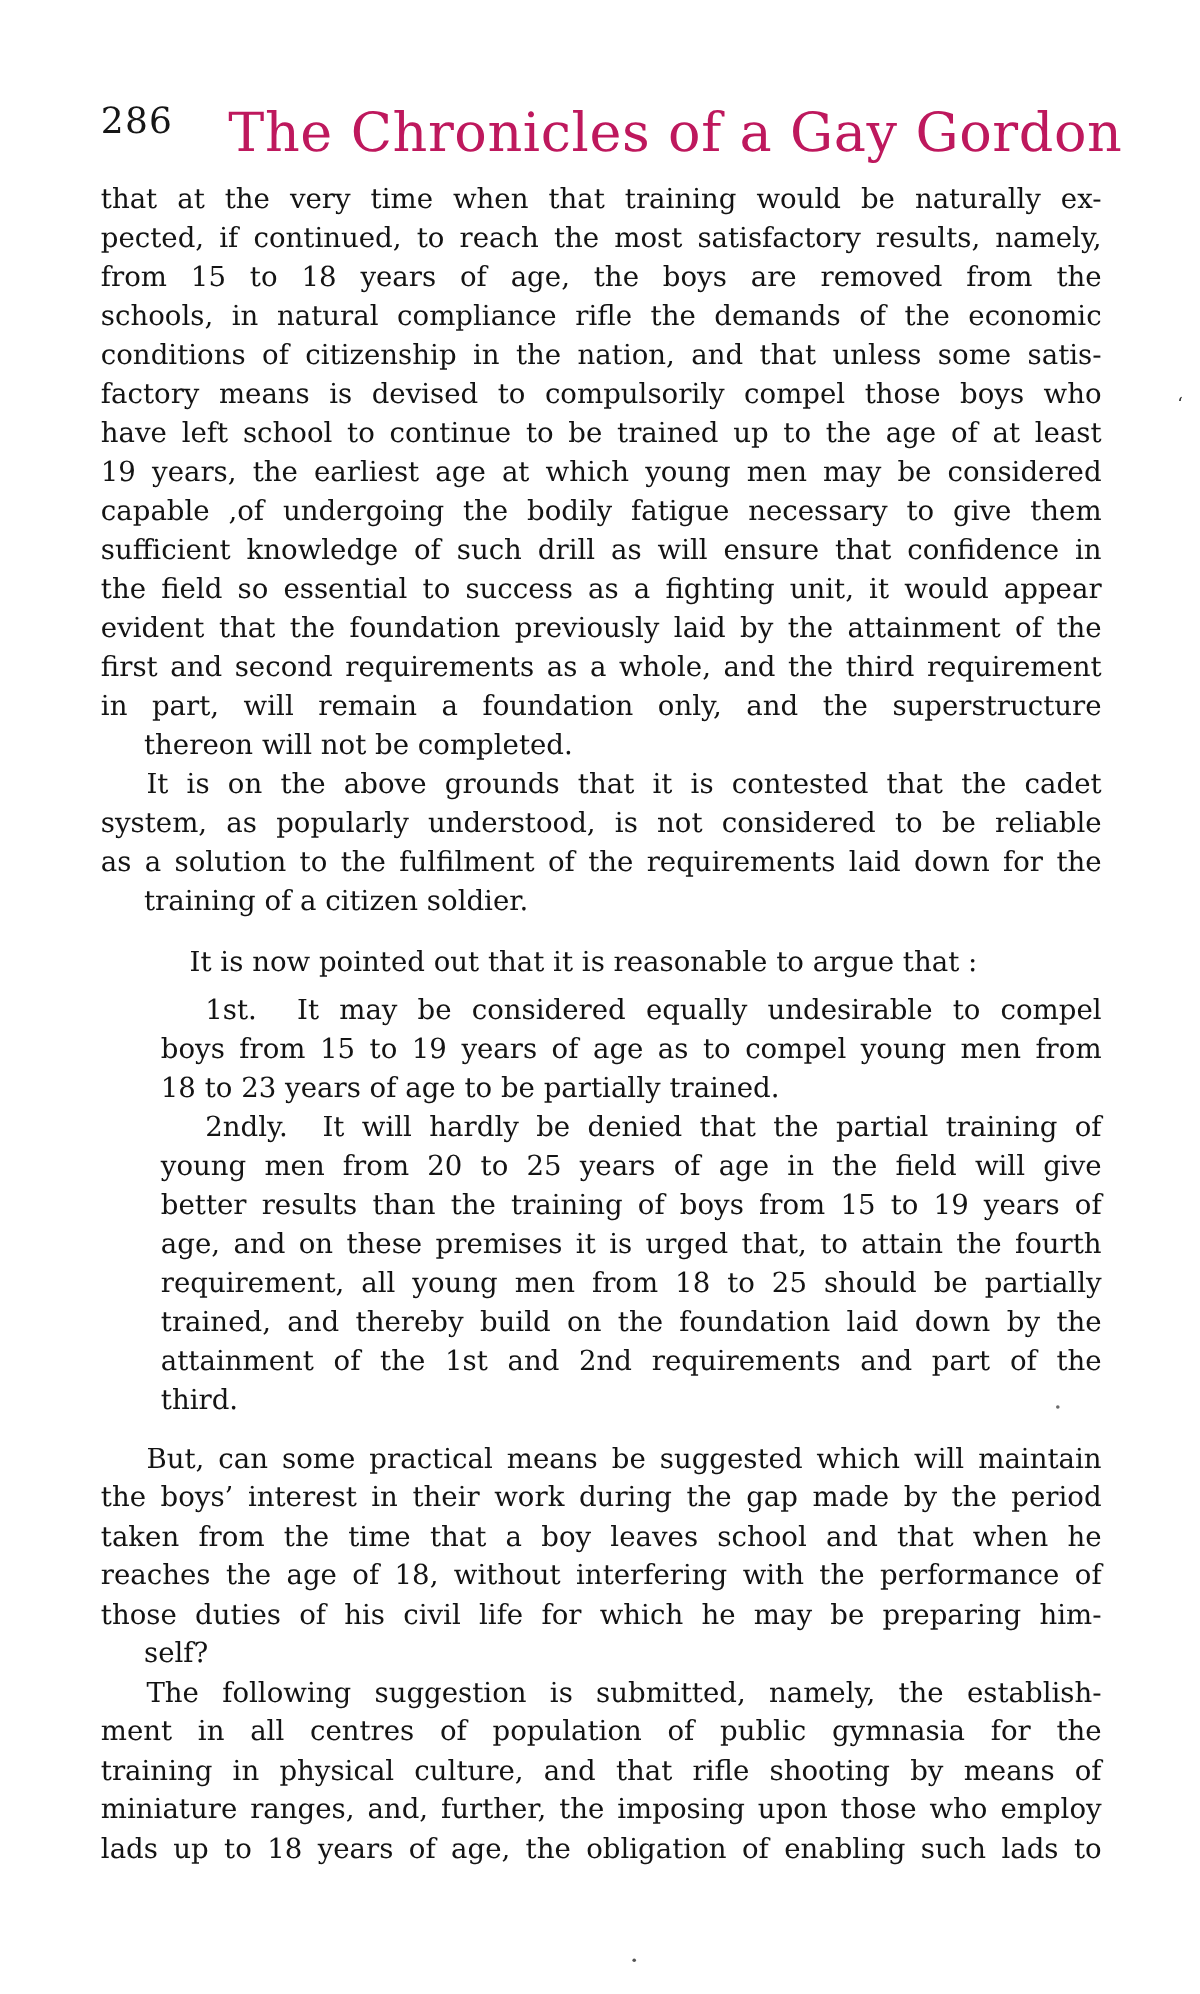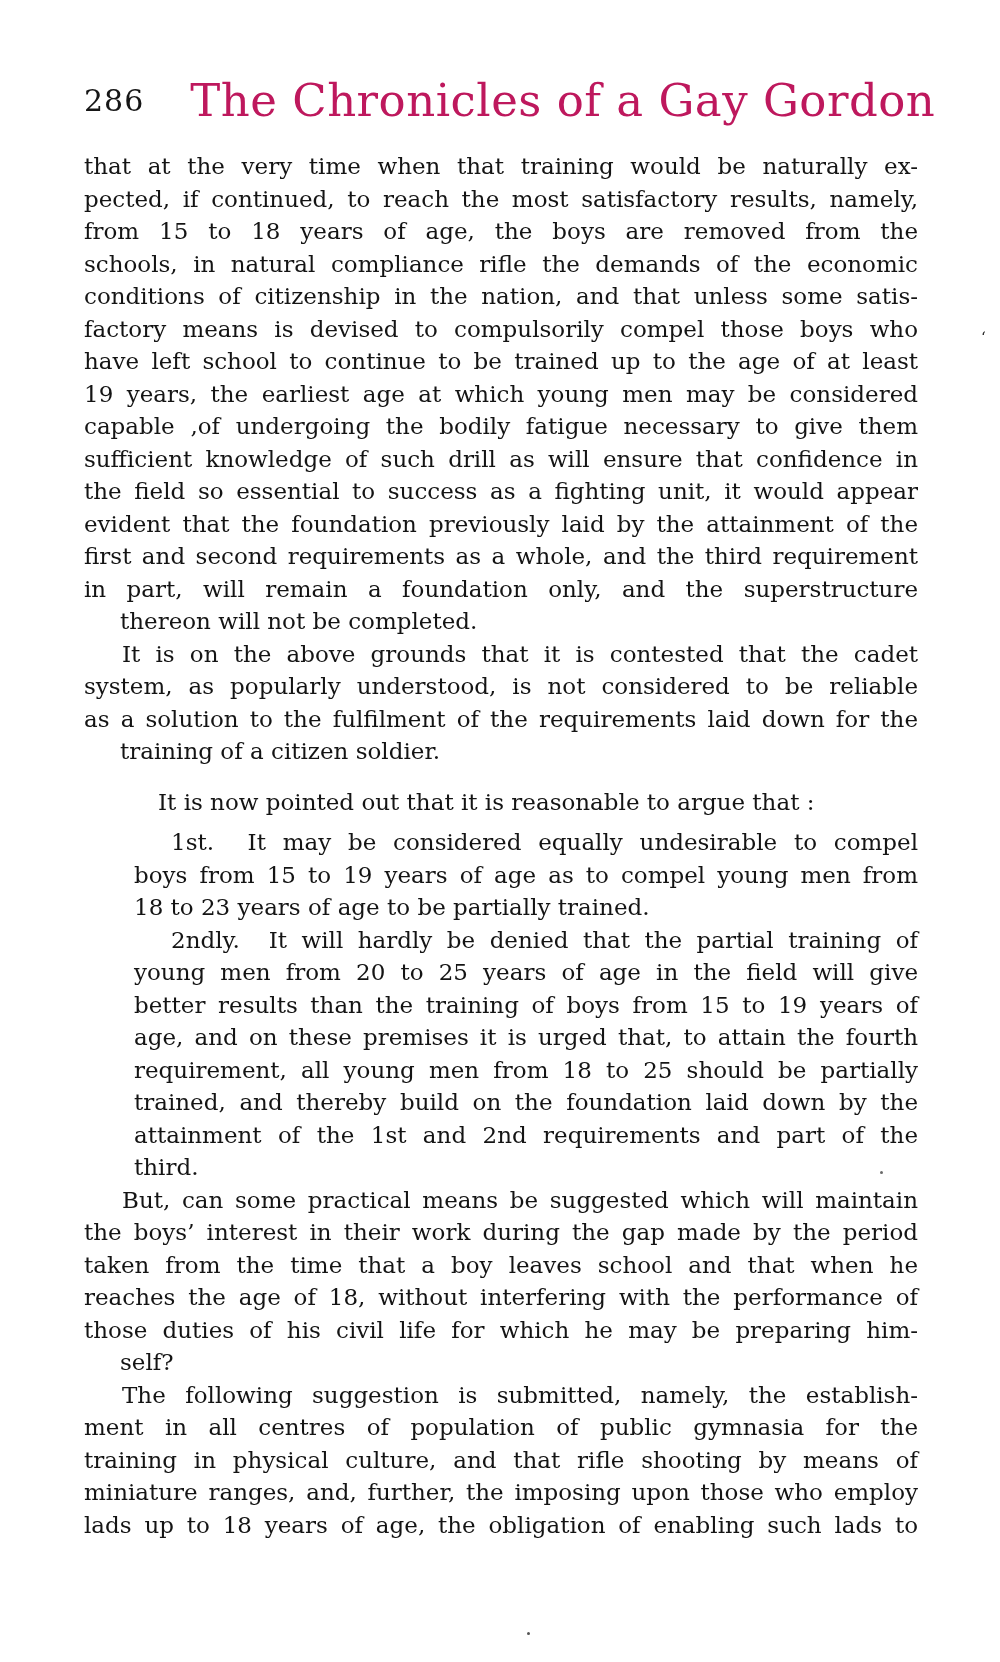--- a/index.html
+++ b/index.html
@@ -7,22 +7,22 @@
   .page{
     position:relative;
     width:1000px;height:1662px;
     margin:0 auto;
     background:#ffffff;
     overflow:hidden;
     font-family:"DejaVu Serif", serif;
     color:#141414;
   }
   header.page-header{
-    position:absolute;top:74px;left:84px;
-    display:flex;align-items:center;
+    position:absolute;top:84px;left:84px;
+    display:flex;align-items:flex-start;
     white-space:nowrap;
   }
   .page-number{
     font-size:30px;
     letter-spacing:1px;
     color:#161616;
   }
   h1.page-title{
     margin:0 0 0 46px;
     font-size:45px;
@@ -39,21 +39,21 @@
   .line{
     text-align:justify;
     text-align-last:justify;
   }
   .line.last{text-align-last:left;margin-left:36px;}
   .line.indent{text-indent:38px;}
   .line.list{margin-left:50px;}
   .line.listfirst{text-indent:37px;}
   .line.gap-sm{margin-top:8px;}
   .line.gap-md{margin-top:18px;}
-  .line.gap-lg{}
+  .line.gap-lg{margin-top:16px;}
   .margin-mark{
     position:absolute;left:981px;top:328px;
     font-size:15px;color:#2a2a2a;
   }
   .speck{
     position:absolute;
     width:3px;height:3px;border-radius:50%;
     background:#6a6a6a;
   }
   .speck.s1{left:880px;top:1171px;}

